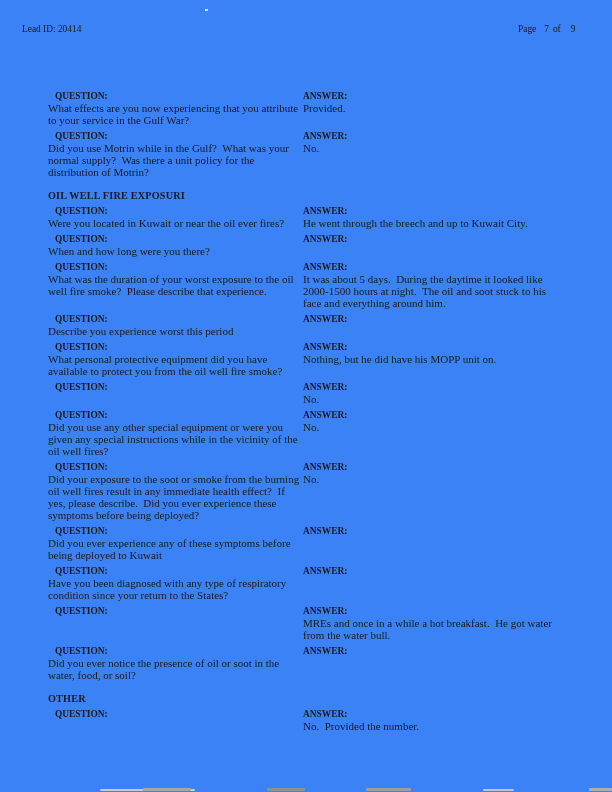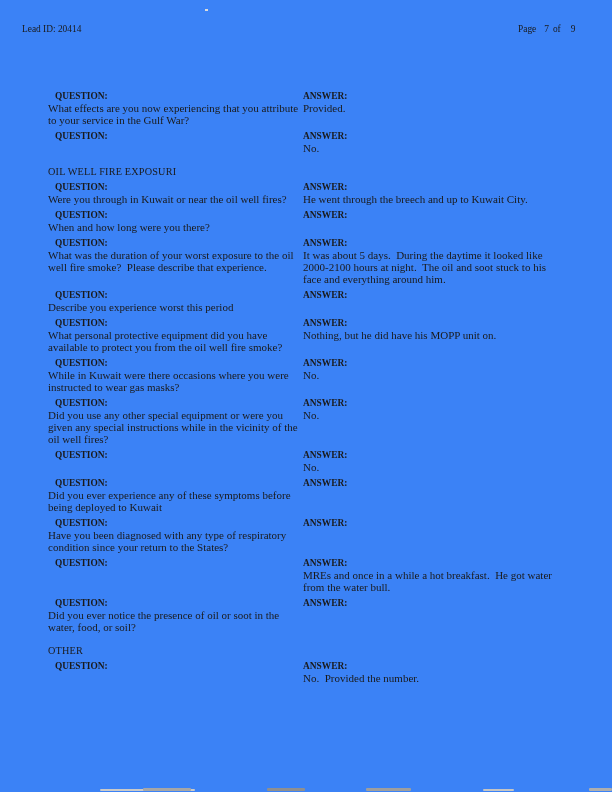--- a/index.html
+++ b/index.html
@@ -60,21 +60,21 @@
   }
   .q-cell .qa-label {
     padding-left: 7px;
   }
   .qa-text {
     font-size: 11px;
     line-height: 12px;
     white-space: pre-wrap;
   }
   .section-heading {
-    font-weight: 400;
+    font-weight: 700;
     font-size: 10.2px;
     line-height: 13px;
     letter-spacing: 0.2px;
     margin: 11px 0 3px 0;
   }
 
   
   .speck {
     position: absolute;
     left: 205px;
@@ -116,33 +116,36 @@
     </div>
     <div class="a-cell">
       <div class="qa-label a-label">ANSWER:</div>
       <div class="qa-text a-text">Provided.</div>
     </div>
   </div>
 
   <div class="row">
     <div class="q-cell">
       <div class="qa-label q-label">QUESTION:</div>
+      <div class="qa-text q-text">Did you use Motrin while in the Gulf?  What was your
+normal supply?  Was there a unit policy for the
+distribution of Motrin?</div>
     </div>
     <div class="a-cell">
       <div class="qa-label a-label">ANSWER:</div>
       <div class="qa-text a-text">No.</div>
     </div>
   </div>
 
   <div class="section-heading">OIL WELL FIRE EXPOSURI</div>
 
   <div class="row">
     <div class="q-cell">
       <div class="qa-label q-label">QUESTION:</div>
-      <div class="qa-text q-text">Were you through in Kuwait or near the oil well fires?</div>
+      <div class="qa-text q-text">Were you located in Kuwait or near the oil ever fires?</div>
     </div>
     <div class="a-cell">
       <div class="qa-label a-label">ANSWER:</div>
       <div class="qa-text a-text">He went through the breech and up to Kuwait City.</div>
     </div>
   </div>
 
   <div class="row">
     <div class="q-cell">
       <div class="qa-label q-label">QUESTION:</div>
@@ -155,21 +158,21 @@
 
   <div class="row">
     <div class="q-cell">
       <div class="qa-label q-label">QUESTION:</div>
       <div class="qa-text q-text">What was the duration of your worst exposure to the oil
 well fire smoke?  Please describe that experience.</div>
     </div>
     <div class="a-cell">
       <div class="qa-label a-label">ANSWER:</div>
       <div class="qa-text a-text">It was about 5 days.  During the daytime it looked like
-2000-2100 hours at night.  The oil and soot stuck to his
+2000-1500 hours at night.  The oil and soot stuck to his
 face and everything around him.</div>
     </div>
   </div>
 
   <div class="row">
     <div class="q-cell">
       <div class="qa-label q-label">QUESTION:</div>
       <div class="qa-text q-text">Describe you experience worst this period</div>
     </div>
     <div class="a-cell">
@@ -186,22 +189,20 @@
     </div>
     <div class="a-cell">
       <div class="qa-label a-label">ANSWER:</div>
       <div class="qa-text a-text">Nothing, but he did have his MOPP unit on.</div>
     </div>
   </div>
 
   <div class="row">
     <div class="q-cell">
       <div class="qa-label q-label">QUESTION:</div>
-      <div class="qa-text q-text">While in Kuwait were there occasions where you were
-instructed to wear gas masks?</div>
     </div>
     <div class="a-cell">
       <div class="qa-label a-label">ANSWER:</div>
       <div class="qa-text a-text">No.</div>
     </div>
   </div>
 
   <div class="row">
     <div class="q-cell">
       <div class="qa-label q-label">QUESTION:</div>
@@ -211,20 +212,24 @@
     </div>
     <div class="a-cell">
       <div class="qa-label a-label">ANSWER:</div>
       <div class="qa-text a-text">No.</div>
     </div>
   </div>
 
   <div class="row">
     <div class="q-cell">
       <div class="qa-label q-label">QUESTION:</div>
+      <div class="qa-text q-text">Did your exposure to the soot or smoke from the burning
+oil well fires result in any immediate health effect?  If
+yes, please describe.  Did you ever experience these
+symptoms before being deployed?</div>
     </div>
     <div class="a-cell">
       <div class="qa-label a-label">ANSWER:</div>
       <div class="qa-text a-text">No.</div>
     </div>
   </div>
 
   <div class="row">
     <div class="q-cell">
       <div class="qa-label q-label">QUESTION:</div>

